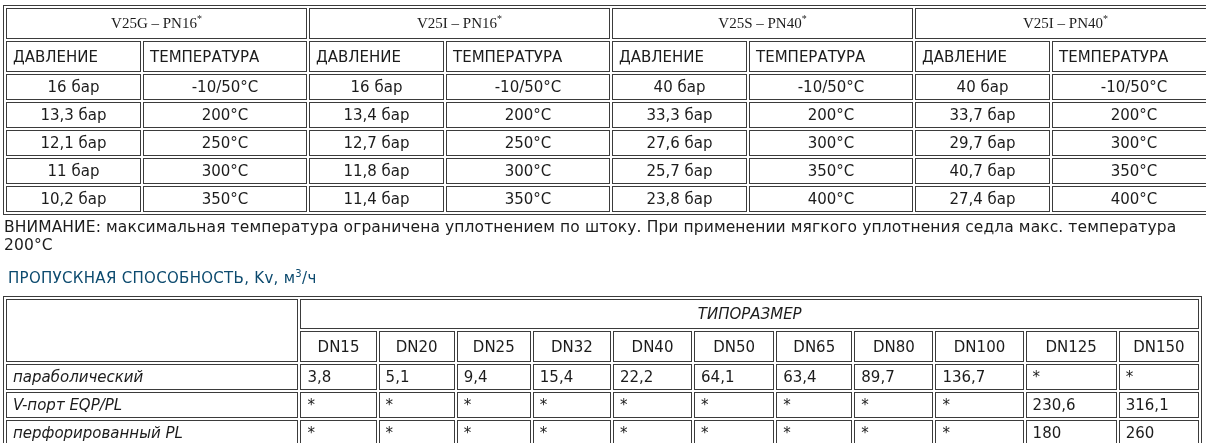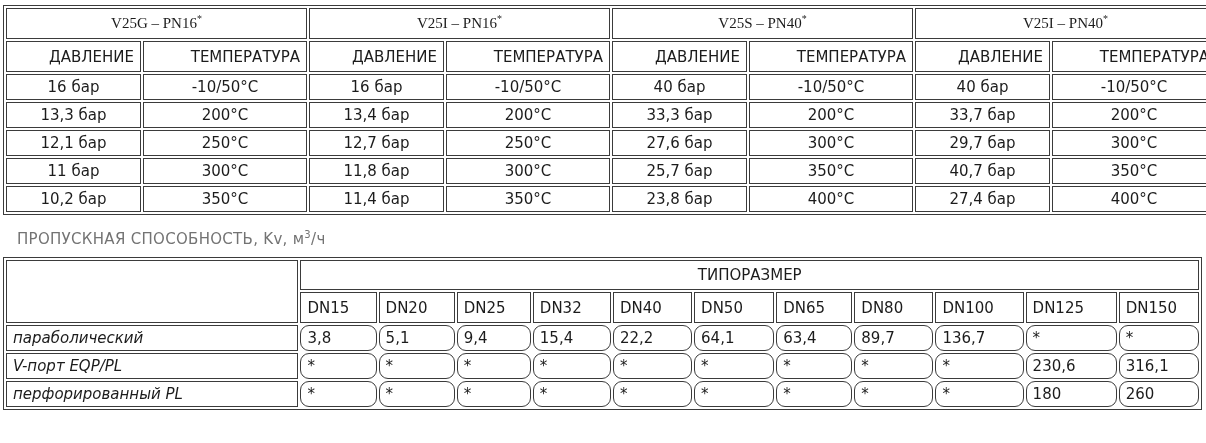--- a/index.html
+++ b/index.html
@@ -36,67 +36,67 @@
     vertical-align: middle;
     background: #ffffff;
   }
   
   .pt-table th.section-title {
     text-align: center;
     height: 27px;
     font-family: Liberation Serif, serif;
   }
   .pt-table th.col-header {
-    text-align: right;
+    text-align: left;
     height: 27px;
     margin-top: 44px;
   }
   .pt-table td {
     text-align: center;
     height: 22px;
   }
   .pt-table sup.marker {
     font-size: 10px;
     line-height: 0;
   }
   
   .note {
     margin: 3px 0 0 1px;
     font-size: 15.5px;
     letter-spacing: 0.1px;
   }
   
   .flow-heading {
-    margin: 15px 0 9px 14px;
-    color: #737373;
+    margin: 15px 0 9px 5px;
+    color: #0c4a6e;
     font-size: 15px;
     letter-spacing: 0.3px;
   }
   .flow-heading sup {
     font-size: 10px;
     line-height: 0;
   }
   
   .kv-table th.size-span {
     text-align: center;
     height: 26px;
+    font-style: italic;
   }
   .kv-table th.dn-header {
-    text-align: left;
+    text-align: center;
     height: 27px;
   }
   .kv-table th.row-label {
     text-align: left;
     height: 22px;
     font-style: italic;
   }
   .kv-table td {
     text-align: left;
     height: 22px;
-    border-radius: 9px;
   }
 </style>
 </head>
 <body>
 
 <div class="page">
 
   <table class="pt-table">
     <colgroup>
       <col style="width:135px">
@@ -171,20 +171,21 @@
       <td>11,4 бар</td>
       <td>350°C</td>
       <td>23,8 бар</td>
       <td>400°C</td>
       <td>27,4 бар</td>
       <td>400°C</td>
     </tr>
   </tbody>
     </table>
 
+  <div class="note">ВНИМАНИЕ: максимальная температура ограничена уплотнением по штоку. При применении мягкого уплотнения седла макс. температура 200°C</div>
 
   <div class="flow-heading"><span>ПРОПУСКНАЯ СПОСОБНОСТЬ, Kv, м</span><sup>3</sup><span>/ч</span></div>
 
   <table class="kv-table">
     <colgroup>
       <col style="width:292px">
       <col style="width:76px">
         <col style="width:76px">
         <col style="width:74px">
         <col style="width:78px">

